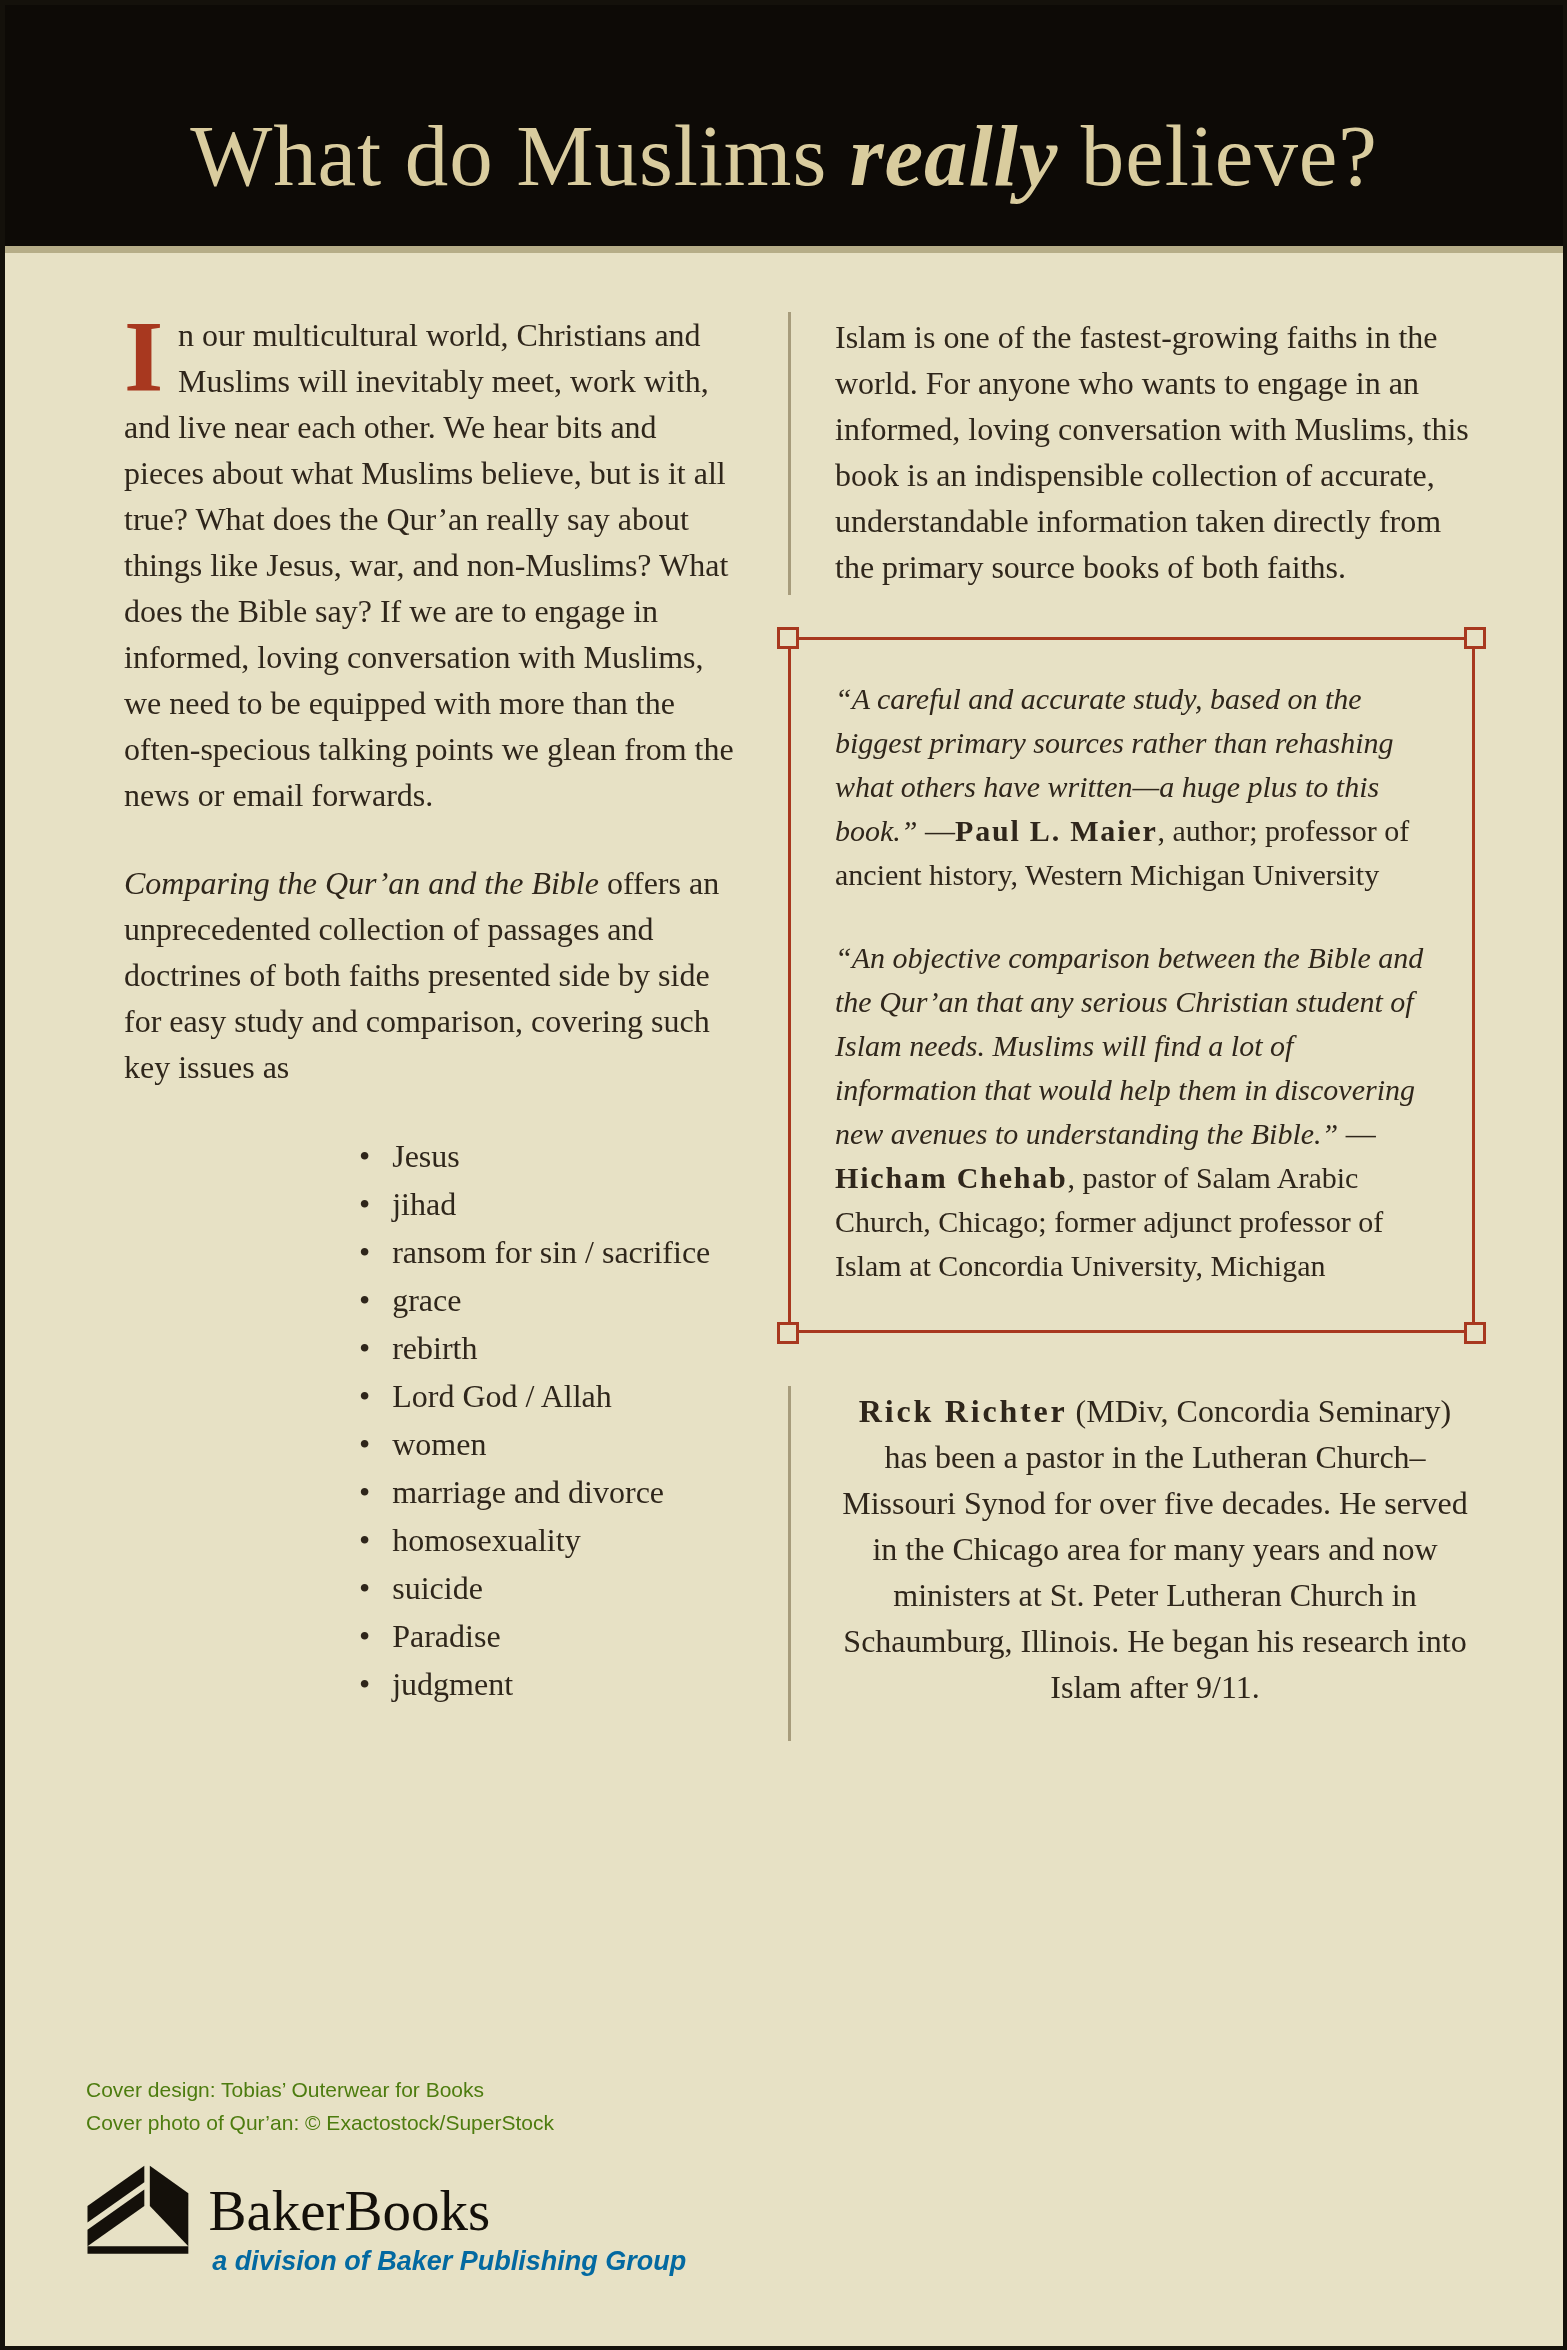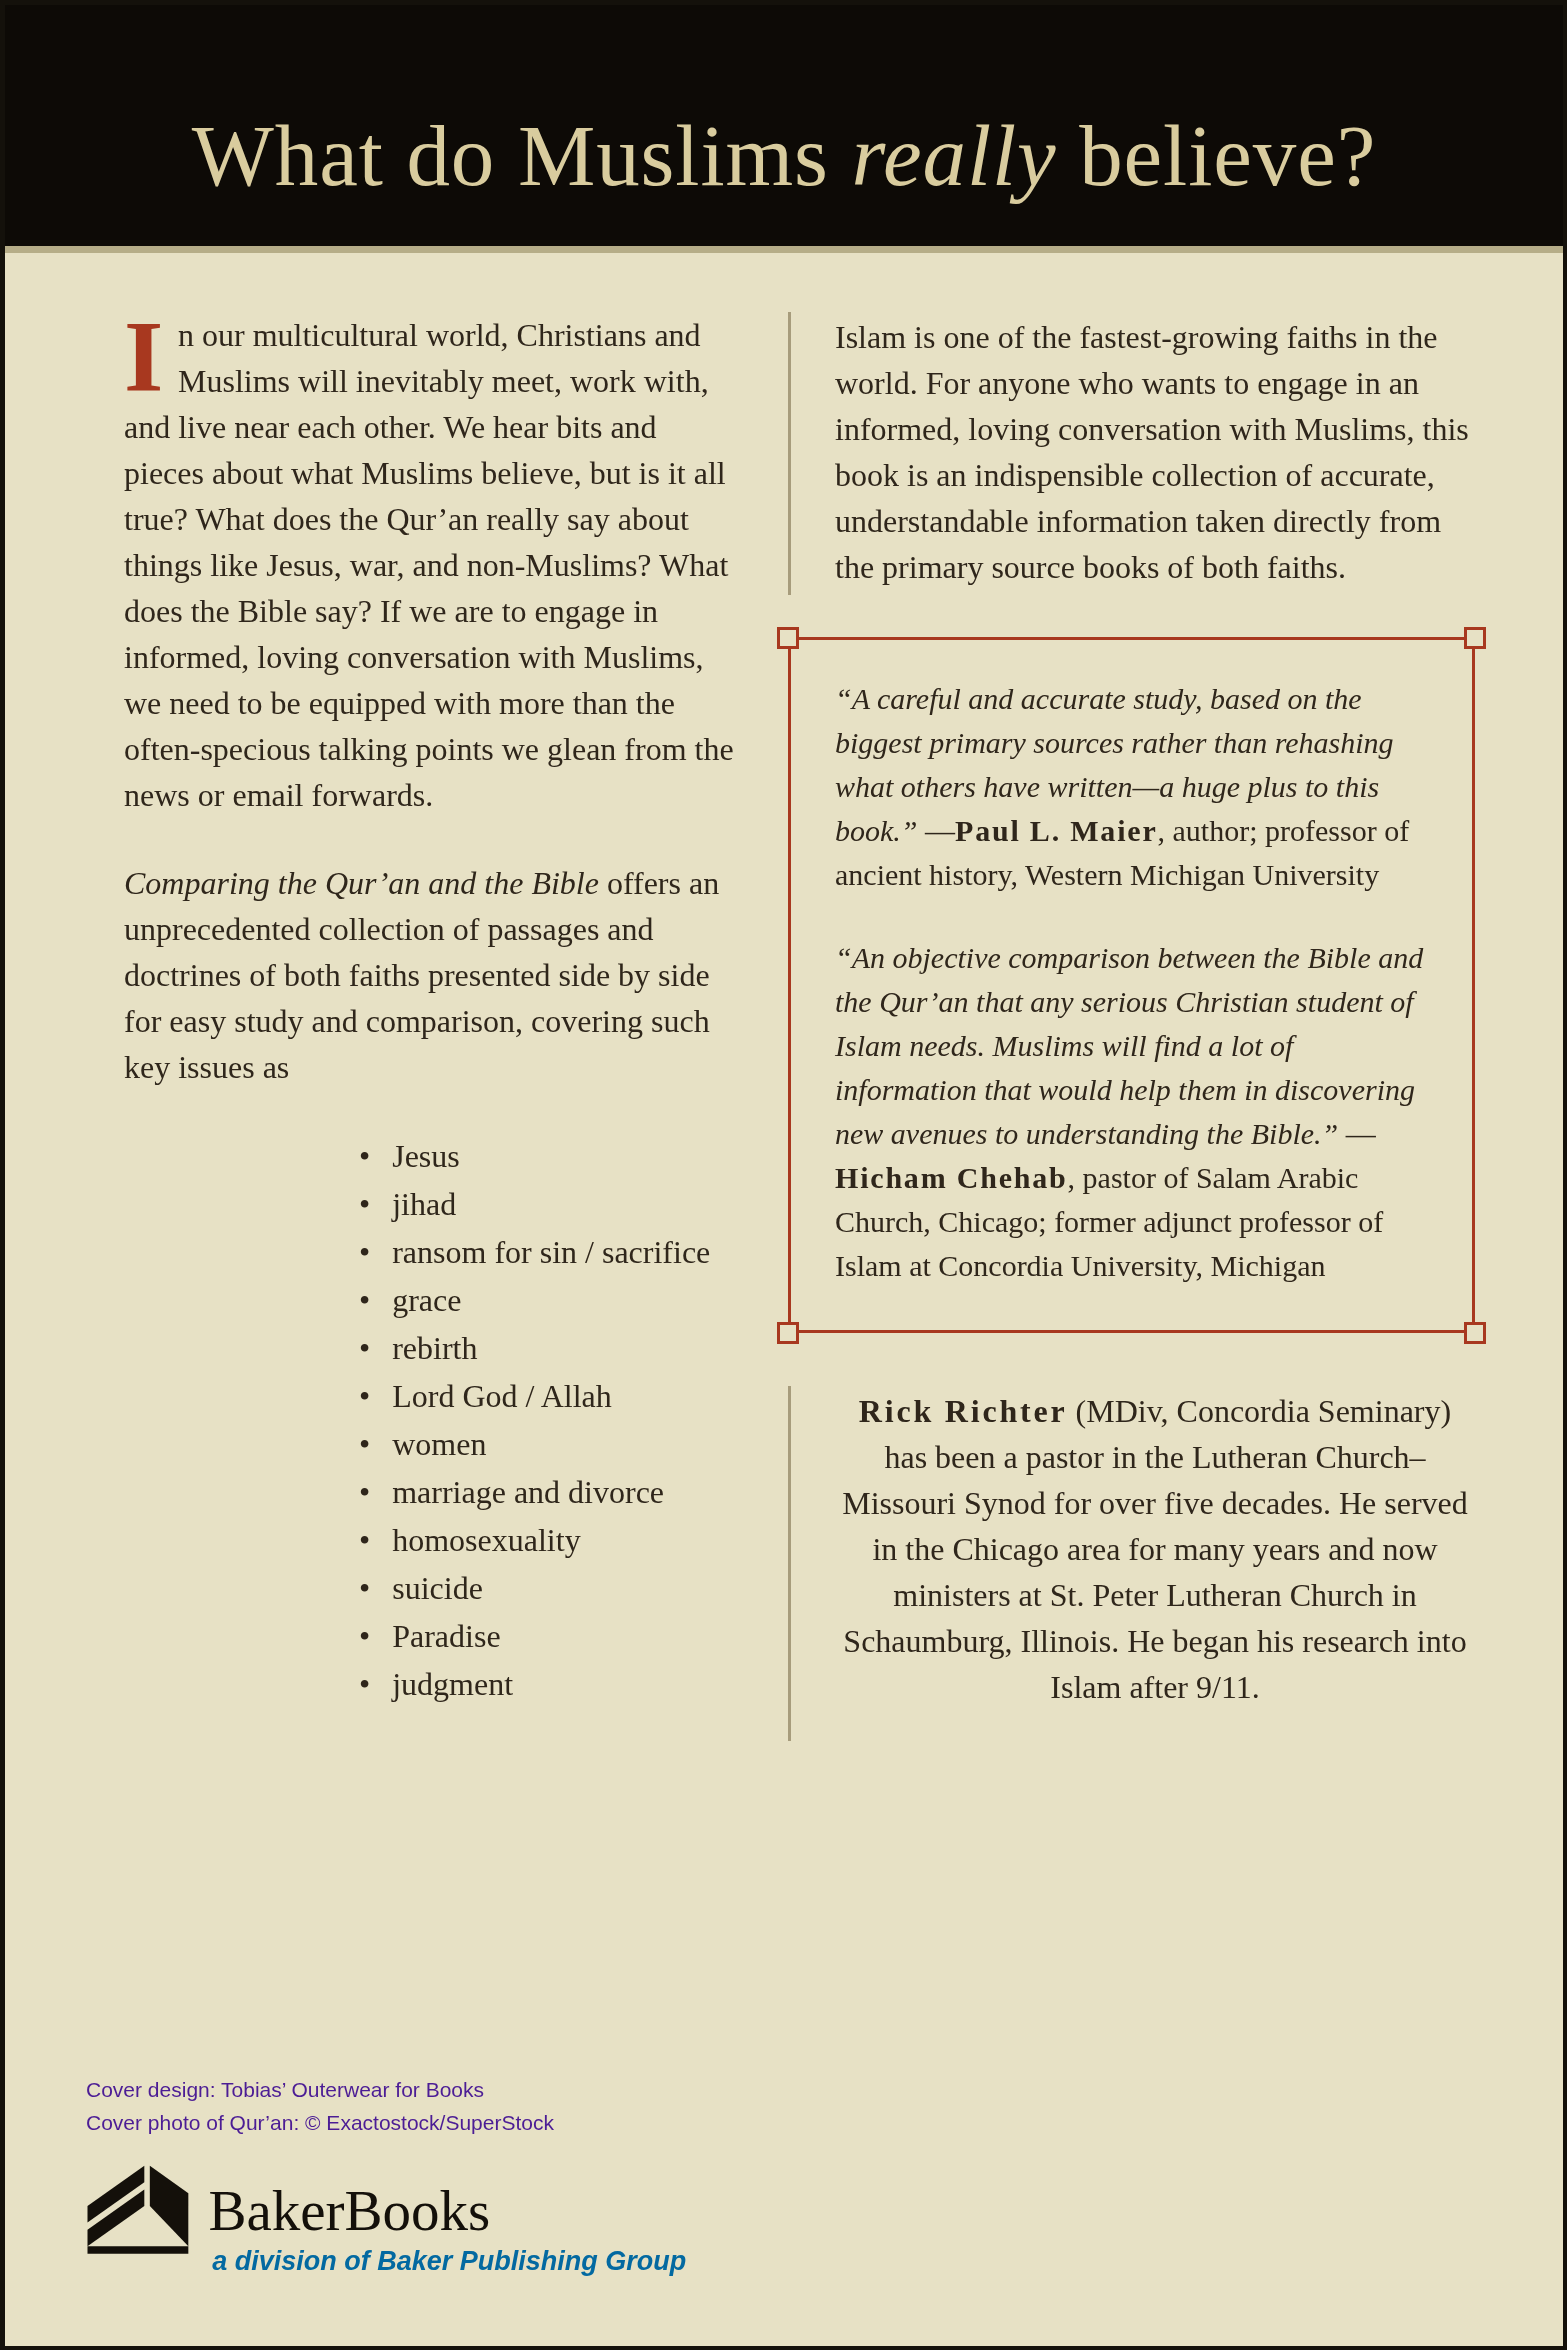--- a/index.html
+++ b/index.html
@@ -28,21 +28,21 @@
     background:var(--header-bg);
     display:flex; align-items:flex-end; justify-content:center;
     padding-bottom:40px;
   }
   .masthead h1{
     margin:0; font-weight:normal;
     font-size:87px; letter-spacing:0.9px;
     color:var(--title-text);
     white-space:nowrap;
   }
-  .masthead h1 em{ font-style:italic; }
+  .masthead h1 em{ font-style:italic;font-weight:bold; }
   .header-divider{
     position:absolute; top:241px; left:0; right:0; height:7.3px;
     background:#b6ad88;
   }
   
   .col-left{ position:absolute; left:119px; top:307px; width:613px; }
   .col-right{ position:absolute; left:783px; top:307px; width:687px; }
   .para{ margin:0 0 42px; font-size:32px; line-height:46px; }
   .dropcap{
     float:left; color:var(--accent-red);
@@ -83,21 +83,21 @@
     margin-top:53px;
     padding:1.8px 0 31px 44px;
     text-align:center;
   }
   .bio-block p{ margin:0; font-size:32px; line-height:46px; }
   .author-name{ font-weight:bold; letter-spacing:2.8px; }
   
   .credits{
     position:absolute; left:81px; top:2068px;
     font-family:"Liberation Sans","DejaVu Sans",sans-serif;
-    font-size:21px; line-height:33px; color:#4c1d95;
+    font-size:21px; line-height:33px; color:#4d7c0f;
   }
   .credits p{ margin:0; }
   .logo{
     position:absolute; left:77px; top:2153px;
     display:flex; align-items:flex-start; gap:16.5px;
   }
   .logo svg{ display:block; }
   .logo-text{
     font-family:"Liberation Serif","DejaVu Serif",serif;
     font-weight:normal; font-size:57px; line-height:1;

